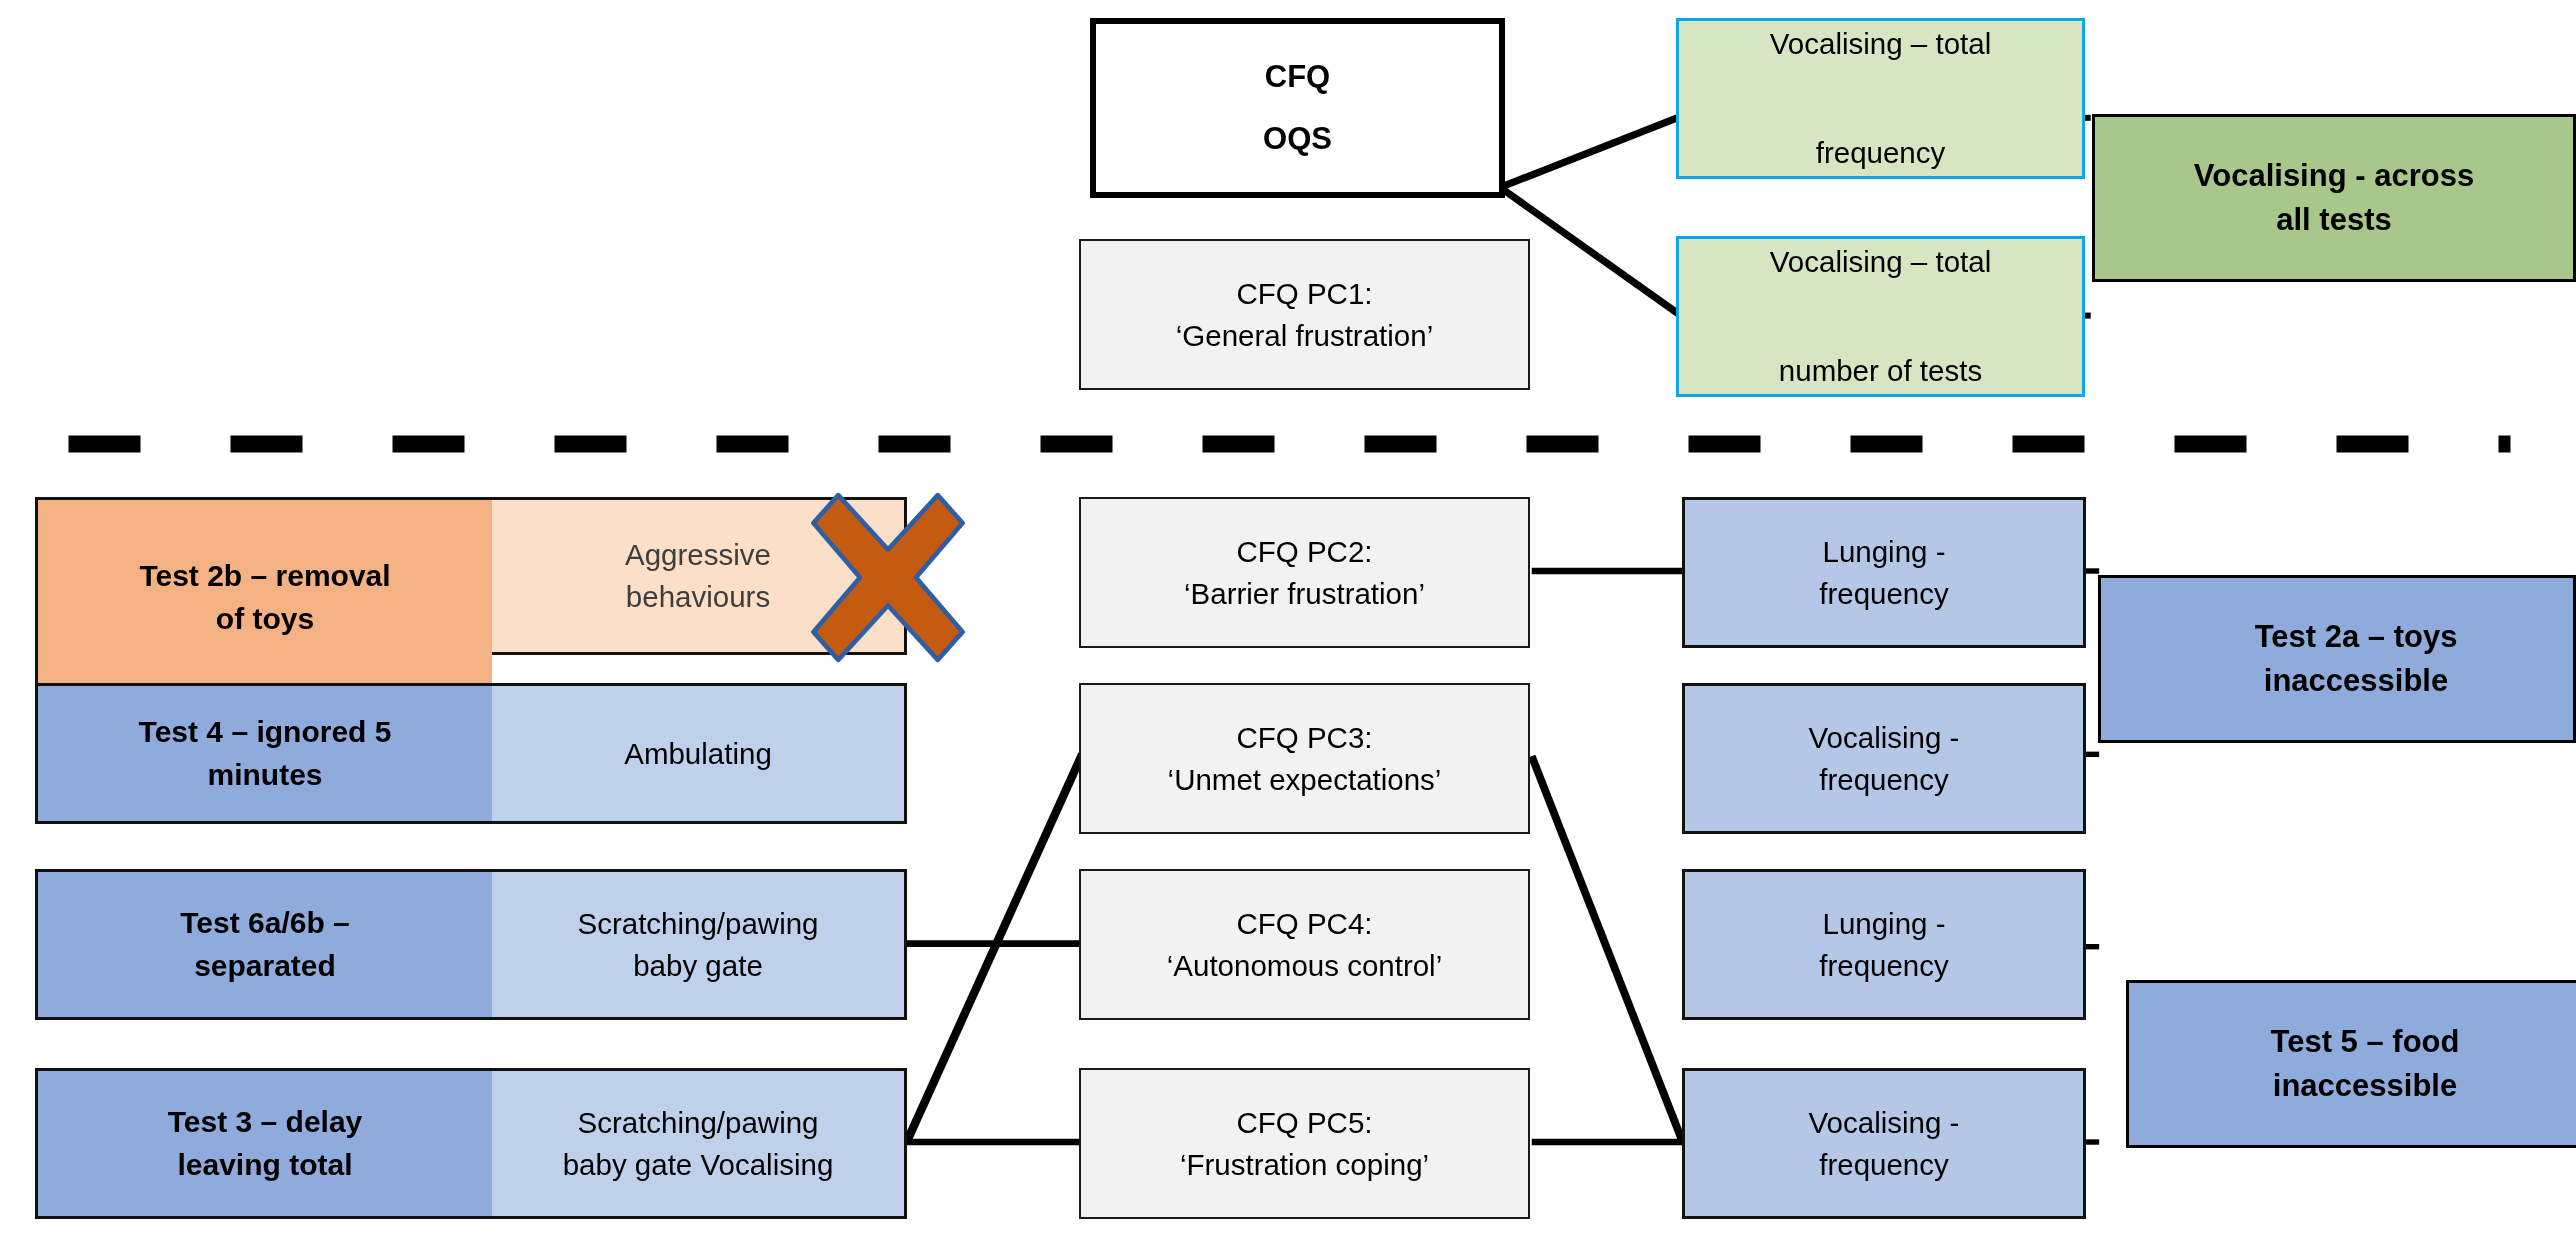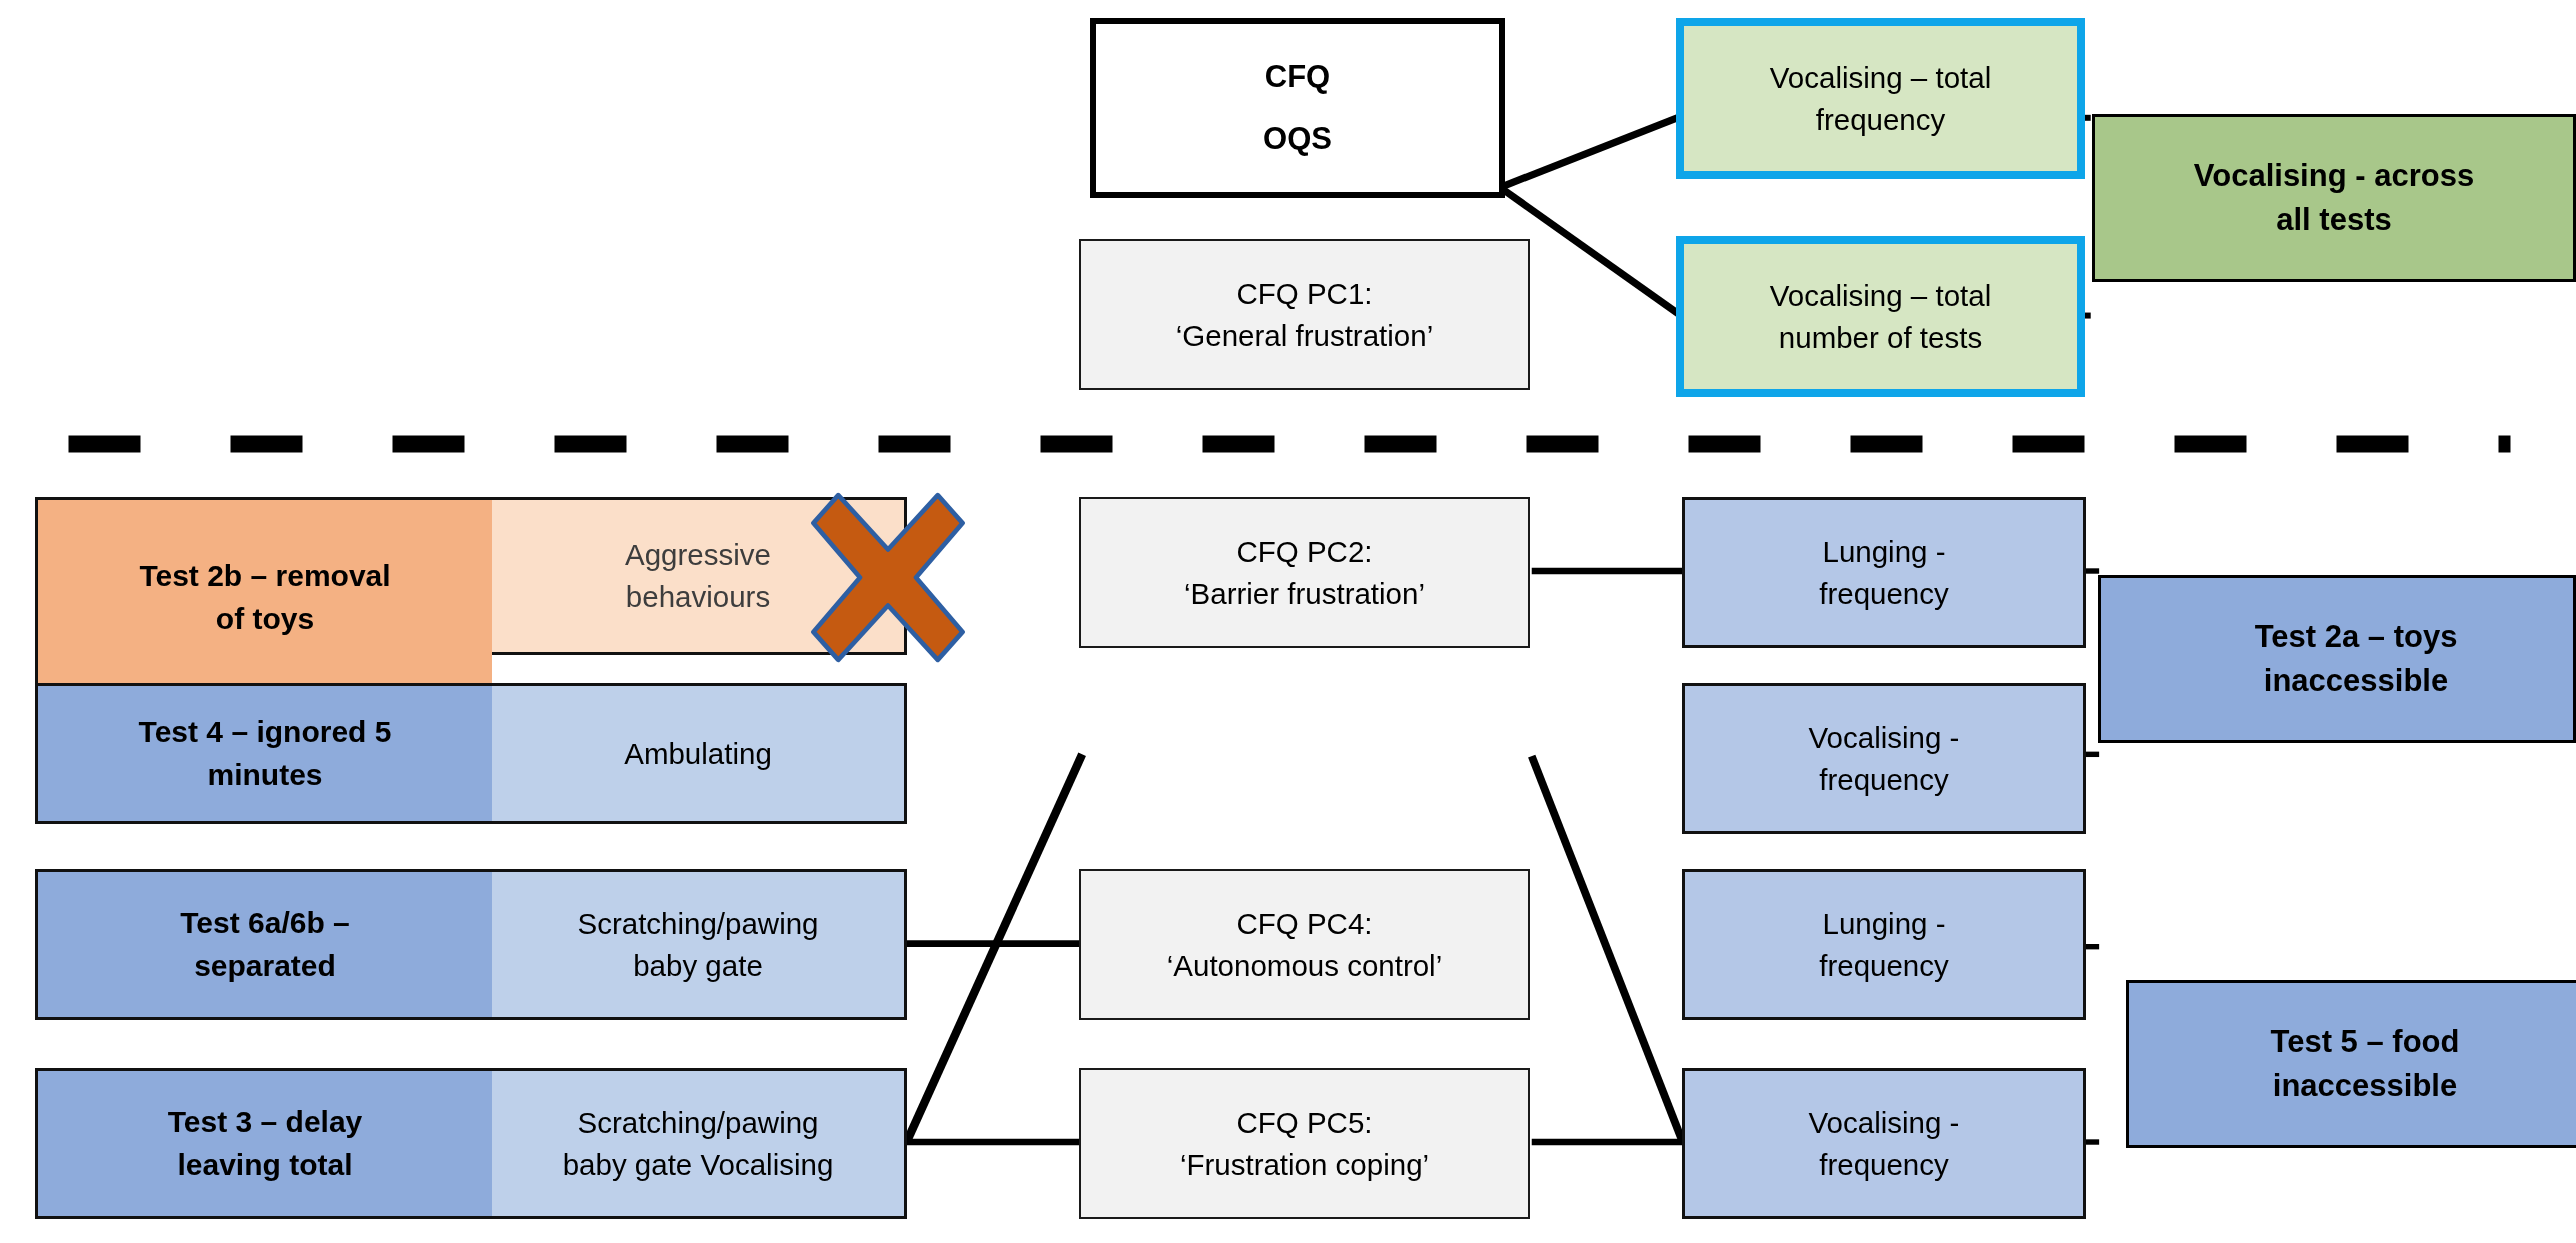--- a/index.html
+++ b/index.html
@@ -34,22 +34,23 @@
     font-size:31px;
   }
   .b-root span{line-height:2.0;}
   .b-grey{
     background:#f2f2f2;
     border:2.4px solid #1a1a1a;
     font-size:29.5px;
   }
   .b-greenlight{
     background:#d6e6c3;
-    border:8px solid #0ea5e9;
-    font-size:29.5px;
+    border:3px solid #0ea5e9;
+    font-size:29.5px;
+    justify-content:space-between;
   }
   .b-greendark{
     background:#a8c78a;
     border:3.6px solid #000000;
     font-weight:bold;
     font-size:31px;
   }
   .b-orange-dark{
     background:#f4b183;
     border:3px solid #111111;
@@ -205,20 +206,24 @@
   <div class="box b-blue-light" style="left:492px;top:1068px;width:415px;height:151px;">
     <span>Scratching/pawing</span>
     <span>baby gate Vocalising</span>
   </div>
 
   <div class="box b-grey" style="left:1079px;top:497px;width:451px;height:151px;">
     <span>CFQ PC2:</span>
     <span>‘Barrier frustration’</span>
   </div>
 
+  <div class="box b-grey" style="left:1079px;top:683px;width:451px;height:151px;">
+    <span>CFQ PC3:</span>
+    <span>‘Unmet expectations’</span>
+  </div>
 
   <div class="box b-grey" style="left:1079px;top:869px;width:451px;height:151px;">
     <span>CFQ PC4:</span>
     <span>‘Autonomous control’</span>
   </div>
 
   <div class="box b-grey" style="left:1079px;top:1068px;width:451px;height:151px;">
     <span>CFQ PC5:</span>
     <span>‘Frustration coping’</span>
   </div>

